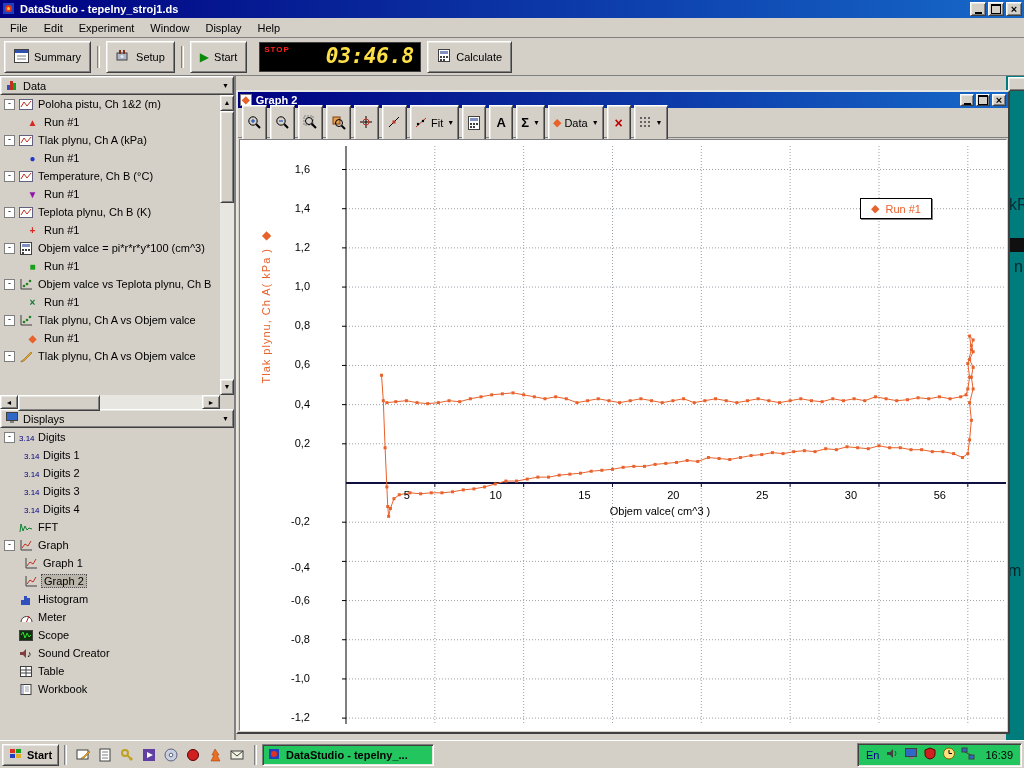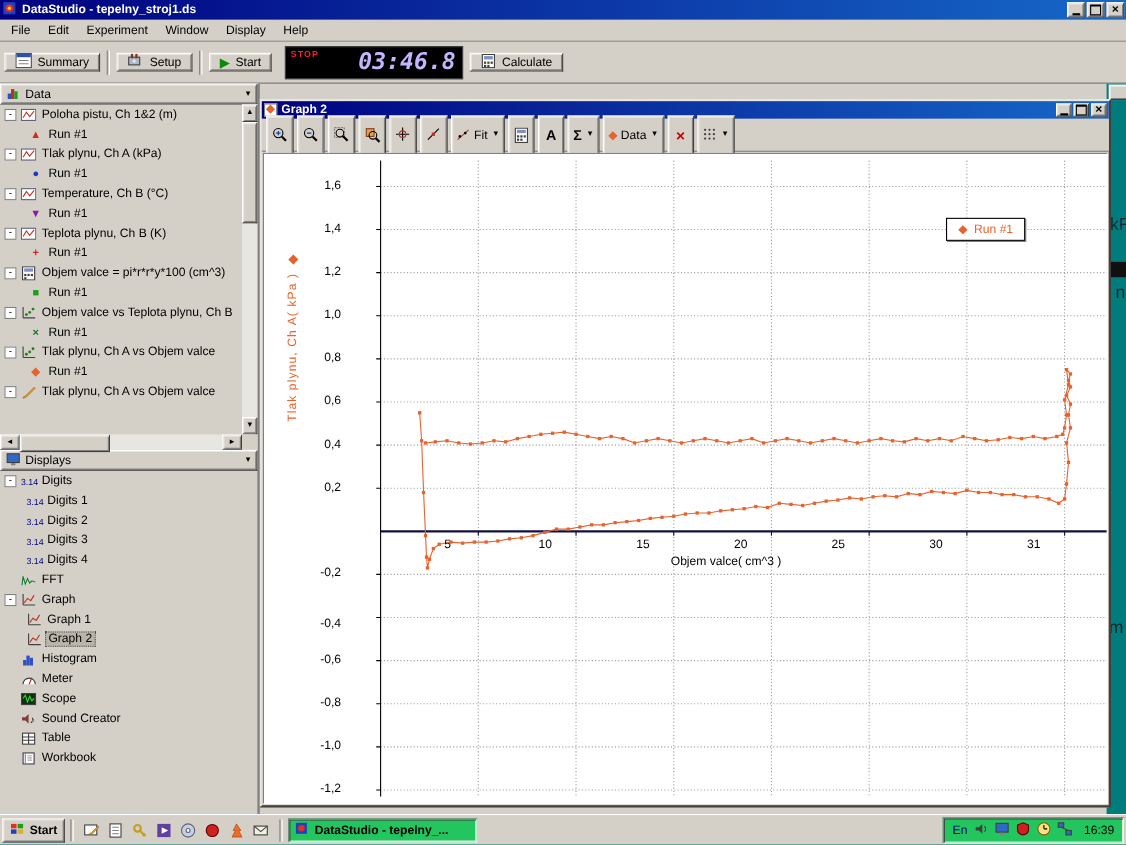--- a/index.html
+++ b/index.html
@@ -17,26 +17,26 @@
     color:#fff;font-weight:bold;padding:0 2px;gap:4px;flex:0 0 auto;}
   .title-text{flex:1;white-space:nowrap;overflow:hidden;}
   .win-buttons{display:flex;gap:2px;align-items:center;}
   .win-btn{width:16px;height:14px;padding:0;display:inline-flex;align-items:center;justify-content:center;}
   .glyph-min{width:7px;height:2px;background:#000;margin-top:7px;}
   .glyph-max{width:8px;height:7px;border:1px solid #000;border-top:2px solid #000;}
   .glyph-x{font-size:11px;font-weight:bold;line-height:10px;}
   .menubar{height:19px;display:flex;align-items:center;padding-left:2px;border-bottom:1px solid #808080;flex:0 0 auto;background:#d4d0c8;}
   .menu-item{padding:2px 8px;}
   .toolbar{height:33px;display:flex;align-items:center;padding:2px 4px;gap:6px;border-bottom:1px solid #808080;flex:0 0 auto;background:#d4d0c8;}
-  .tbtn{height:17px;display:inline-flex;align-items:center;gap:5px;padding:0 9px;}
+  .tbtn{height:32px;display:inline-flex;align-items:center;gap:5px;padding:0 9px;}
   .sep{width:1px;height:22px;border-left:1px solid #808080;border-right:1px solid #fff;}
   .timer{width:160px;height:28px;background:#000;position:relative;margin-left:6px;border:1px solid #404040;}
   .stop-label{position:absolute;left:4px;top:2px;font-size:8px;font-weight:bold;color:#ff2020;letter-spacing:1px;}
   .timer-digits{position:absolute;right:6px;top:1px;font-family:"DejaVu Sans Mono",monospace;
-    font-size:21px;font-weight:bold;font-style:italic;color:#c4b5fd;}
+    font-size:21px;font-weight:bold;font-style:italic;color:#fde047;}
   .play{color:#0a8a0a;font-size:12px;}
   
   .content{flex:1;display:flex;min-height:0;}
   .sidebar{width:234px;flex:0 0 auto;background:#d4d0c8;border-right:2px solid #808080;display:flex;flex-direction:column;}
   .panel-header{height:17px;display:flex;align-items:center;gap:4px;padding:0 4px;flex:0 0 auto;font-weight:normal;}
   .ph-arrow{margin-left:auto;font-size:7px;}
   .tree{overflow:hidden;}
   #data-wrap{height:300px;display:flex;flex:0 0 auto;}
   #data-tree{flex:1;overflow:hidden;}
   .vscroll{width:14px;flex:0 0 auto;display:flex;flex-direction:column;background:#e8e6e0;}
@@ -804,21 +804,21 @@
                 <div class="ytick" style="top: 453.563px;">-0,6</div>
                 <div class="ytick" style="top: 492.749px;">-0,8</div>
                 <div class="ytick" style="top: 531.936px;">-1,0</div>
                 <div class="ytick" style="top: 571.122px;">-1,2</div>
                 <div class="xtick" style="left: 166.831px; top: 349.003px;">5</div>
                 <div class="xtick" style="left: 255.662px; top: 349.003px;">10</div>
                 <div class="xtick" style="left: 344.494px; top: 349.003px;">15</div>
                 <div class="xtick" style="left: 433.325px; top: 349.003px;">20</div>
                 <div class="xtick" style="left: 522.156px; top: 349.003px;">25</div>
                 <div class="xtick" style="left: 610.987px; top: 349.003px;">30</div>
-                <div class="xtick" style="left: 699.818px; top: 349.003px;">31</div>
+                <div class="xtick" style="left: 699.818px; top: 349.003px;">56</div>
               </div>
             <span class="ydiamond">◆</span>
             <div class="ylabel">Tlak plynu, Ch A( kPa )</div>
             <div class="xlabel" id="xlabel" style="left: 420px; top: 365.003px;">Objem valce( cm^3 )</div>
             <div class="legend">
               <span>◆</span>
               <span>Run #1</span>
             </div>
           </div>
         </div>

